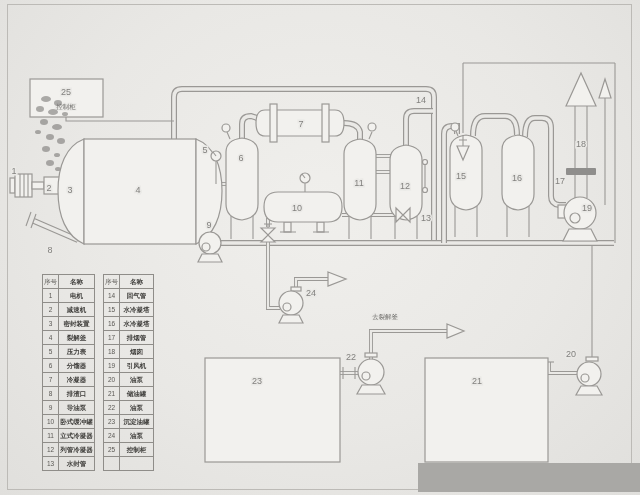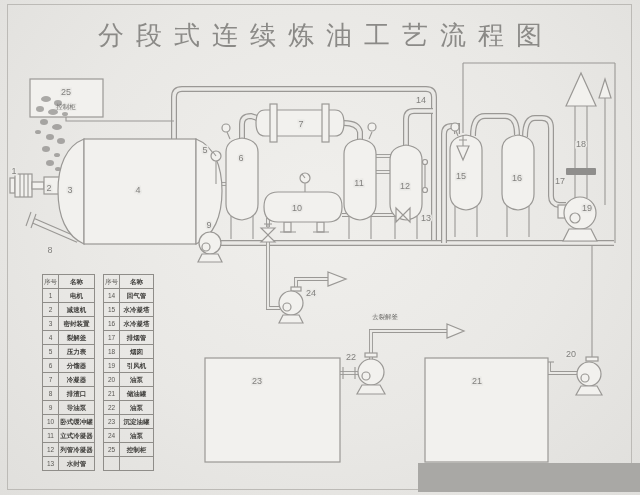--- a/index.html
+++ b/index.html
@@ -39,21 +39,20 @@
   .legend-right{left:103px;top:274px;width:48px;}
   .legend-right .nm{width:33px;}
   .gray-band{position:absolute;left:418px;top:463px;width:222px;height:29px;background:#a9a8a5;}
 </style>
 </head>
 <body>
 
 <div class="page">
   <div class="frame"></div>
 
-  <div class="title">分段式连续炼油工艺流程图</div>
 
   <svg class="diagram" width="640" height="495" viewBox="0 0 640 495">
 
     <g>
       <path class="po" d="M174,139 L174,97 Q174,89 182,89 L426,89 Q434,89 434,97 L434,243"></path>
       <path class="pi" d="M174,139 L174,97 Q174,89 182,89 L426,89 Q434,89 434,97 L434,243"></path>
     </g>
     <g>
       <path class="po" d="M219,243 L614,243"></path>
       <path class="pi" d="M219,243 L614,243"></path>

